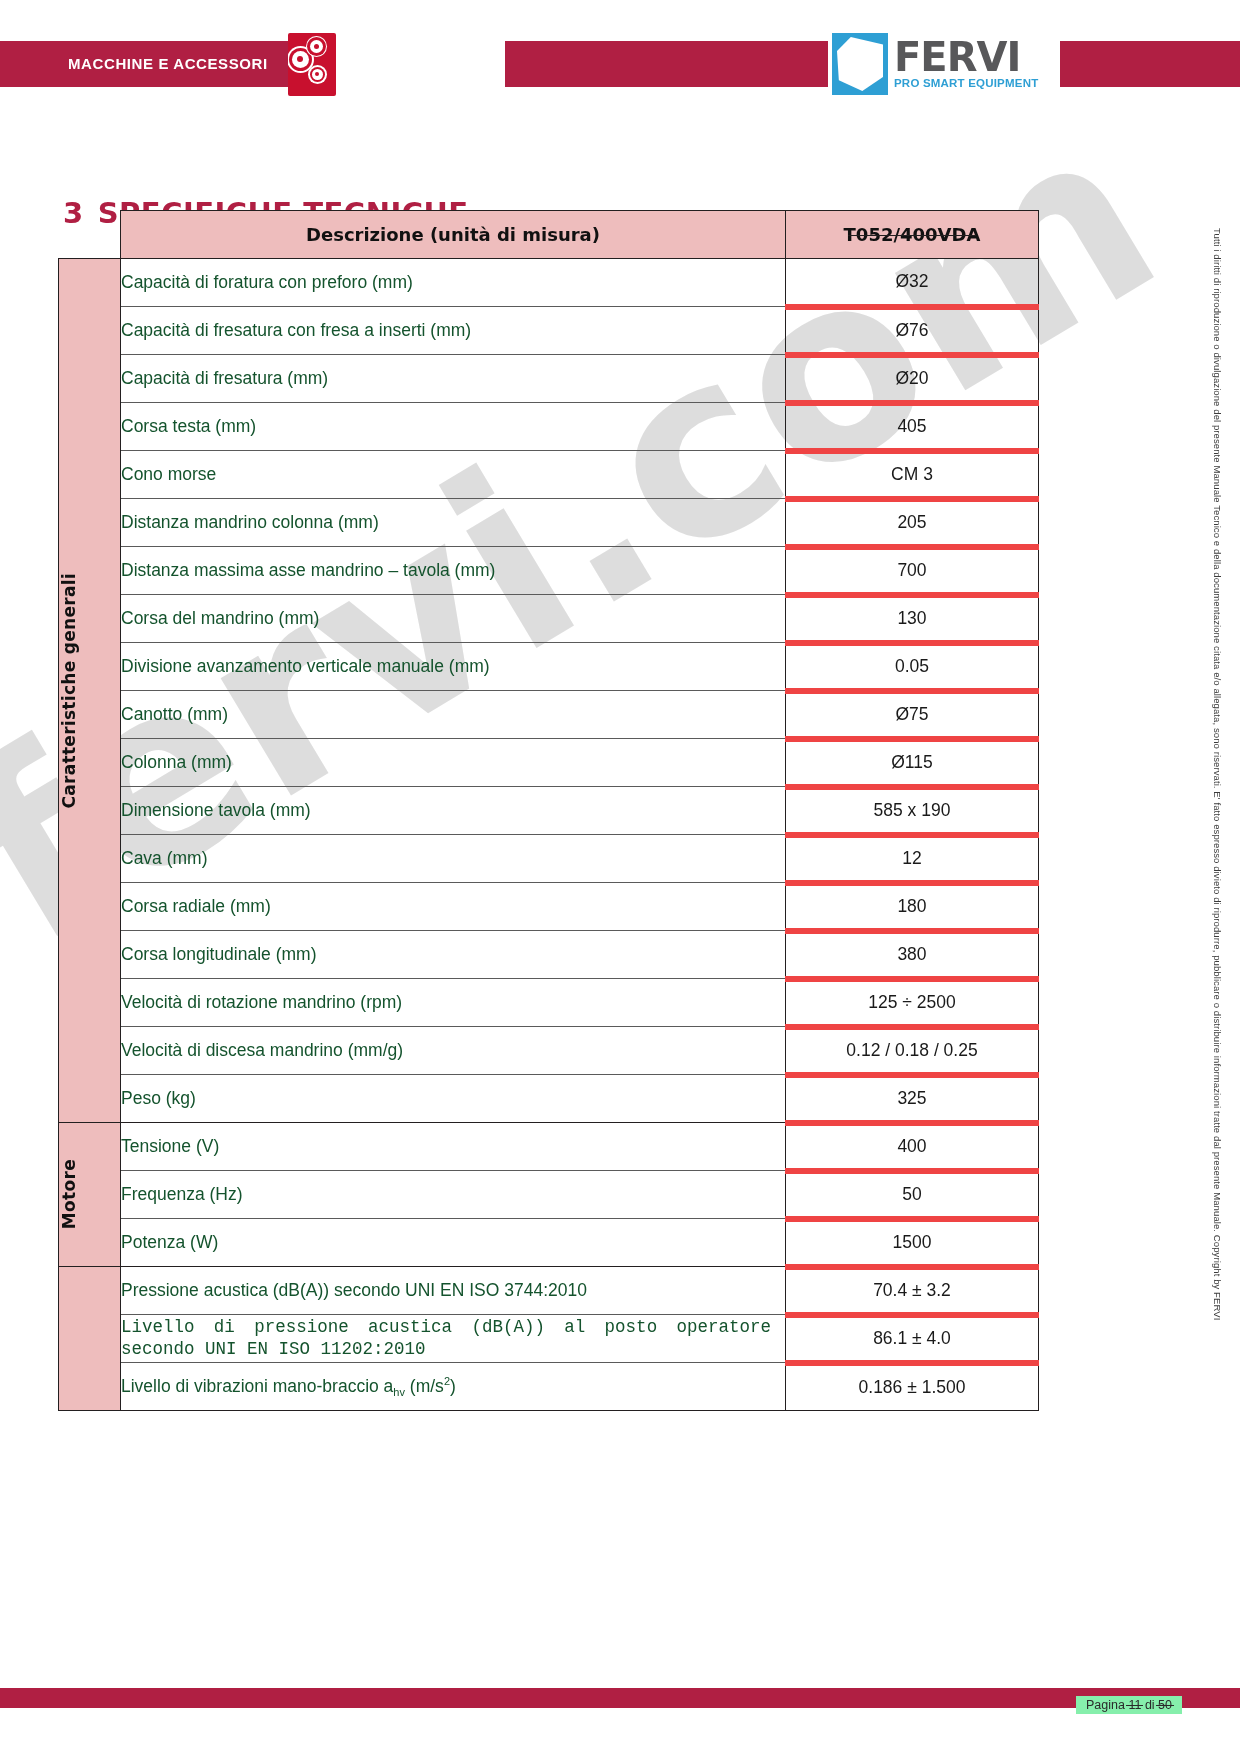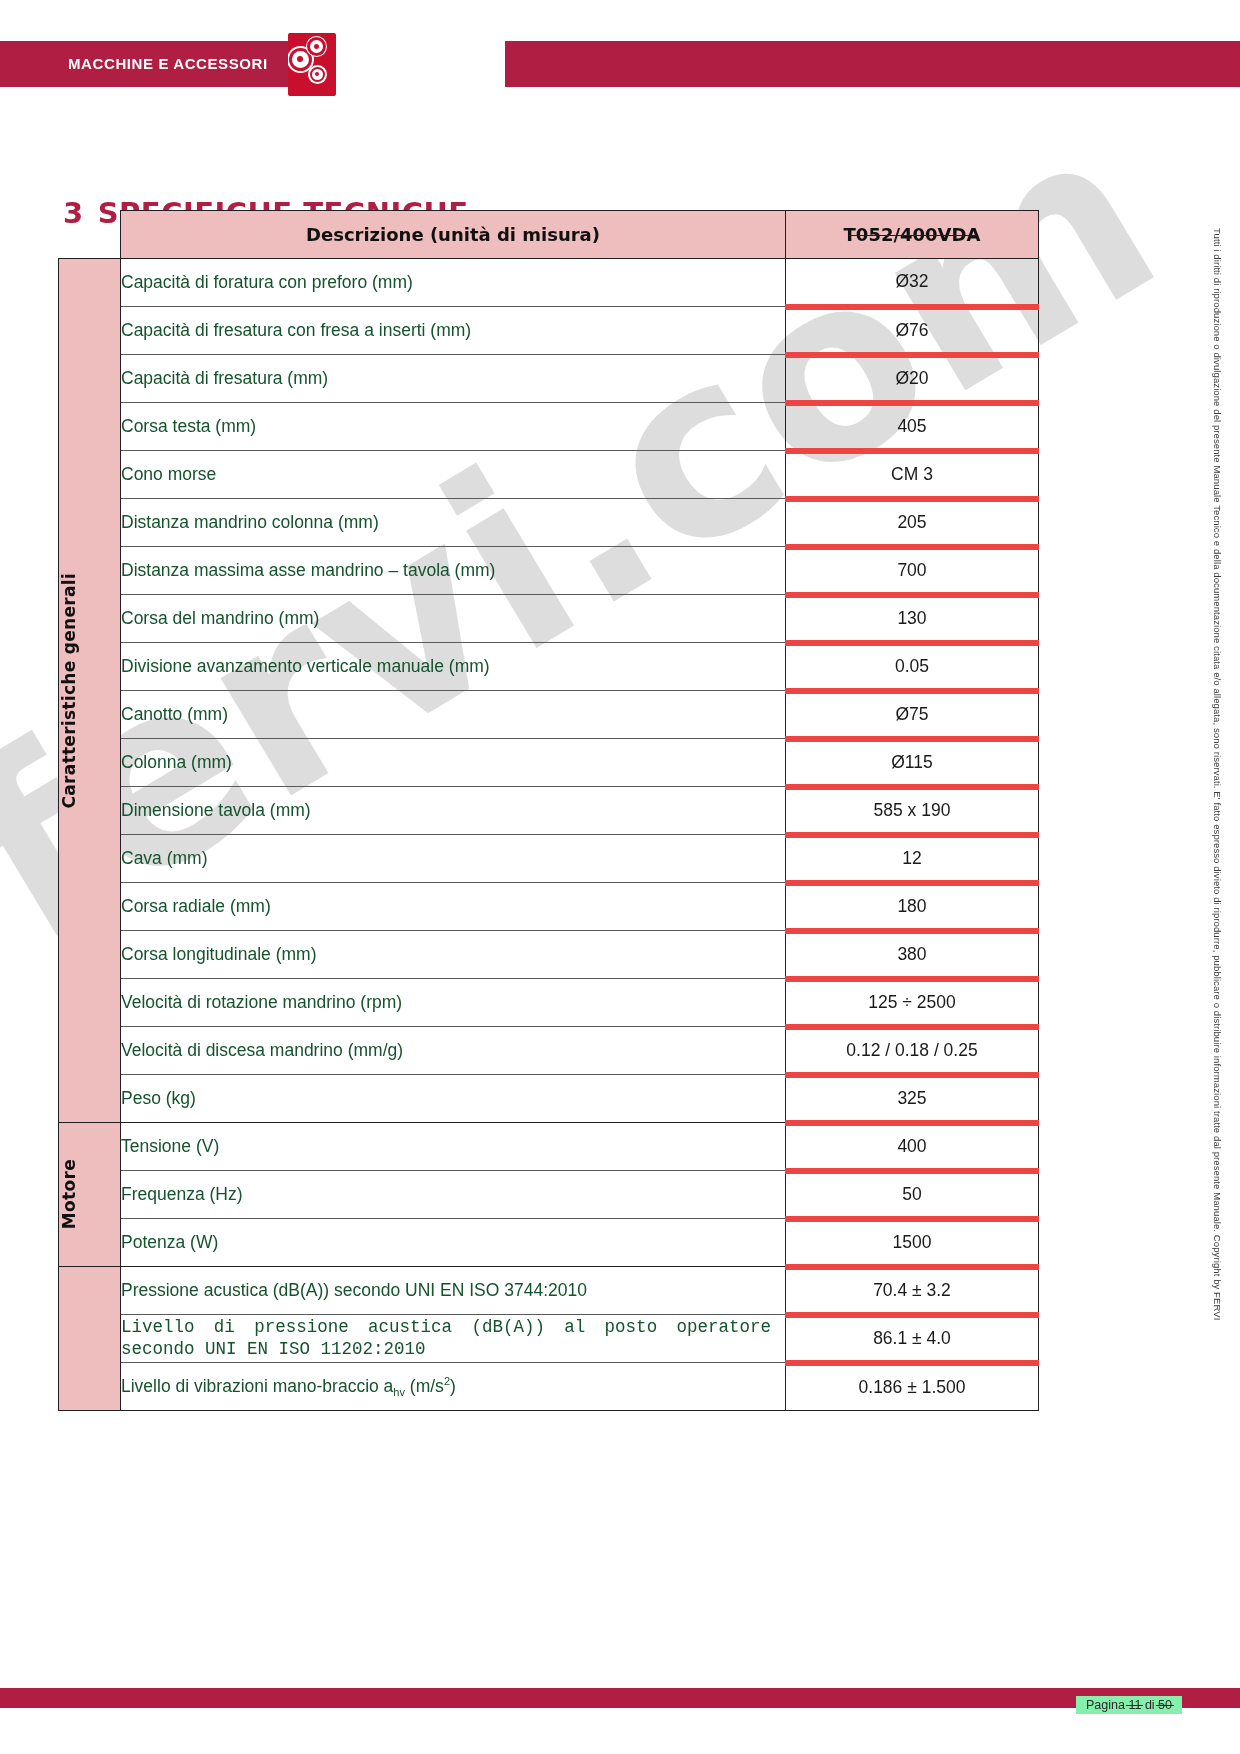--- a/index.html
+++ b/index.html
@@ -188,20 +188,30 @@
       <div class="gear-hole h1"></div>
     <div class="gear g2"></div>
       <div class="gear-hole h2"></div>
     <div class="gear g3"></div>
       <div class="gear-hole h3"></div>
   </div>
 
   <div class="hdr-bar-mid"></div>
   <div class="hdr-bar-right"></div>
 
+  <div class="hdr-logo">
+    <div class="logo-mark">
+      <div class="blue"></div>
+        <div class="hex"></div>
+    </div>
+    <div class="logo-text">
+      <div class="logo-fervi">FERVI</div>
+      <div class="logo-tag">PRO SMART EQUIPMENT</div>
+    </div>
+  </div>
 </div>
 
 <div class="page-title">
   <span class="num">3</span><span>SPECIFICHE TECNICHE</span>
 </div>
 
 <div class="watermark">
   <span>fervi.com</span>
 </div>
 

